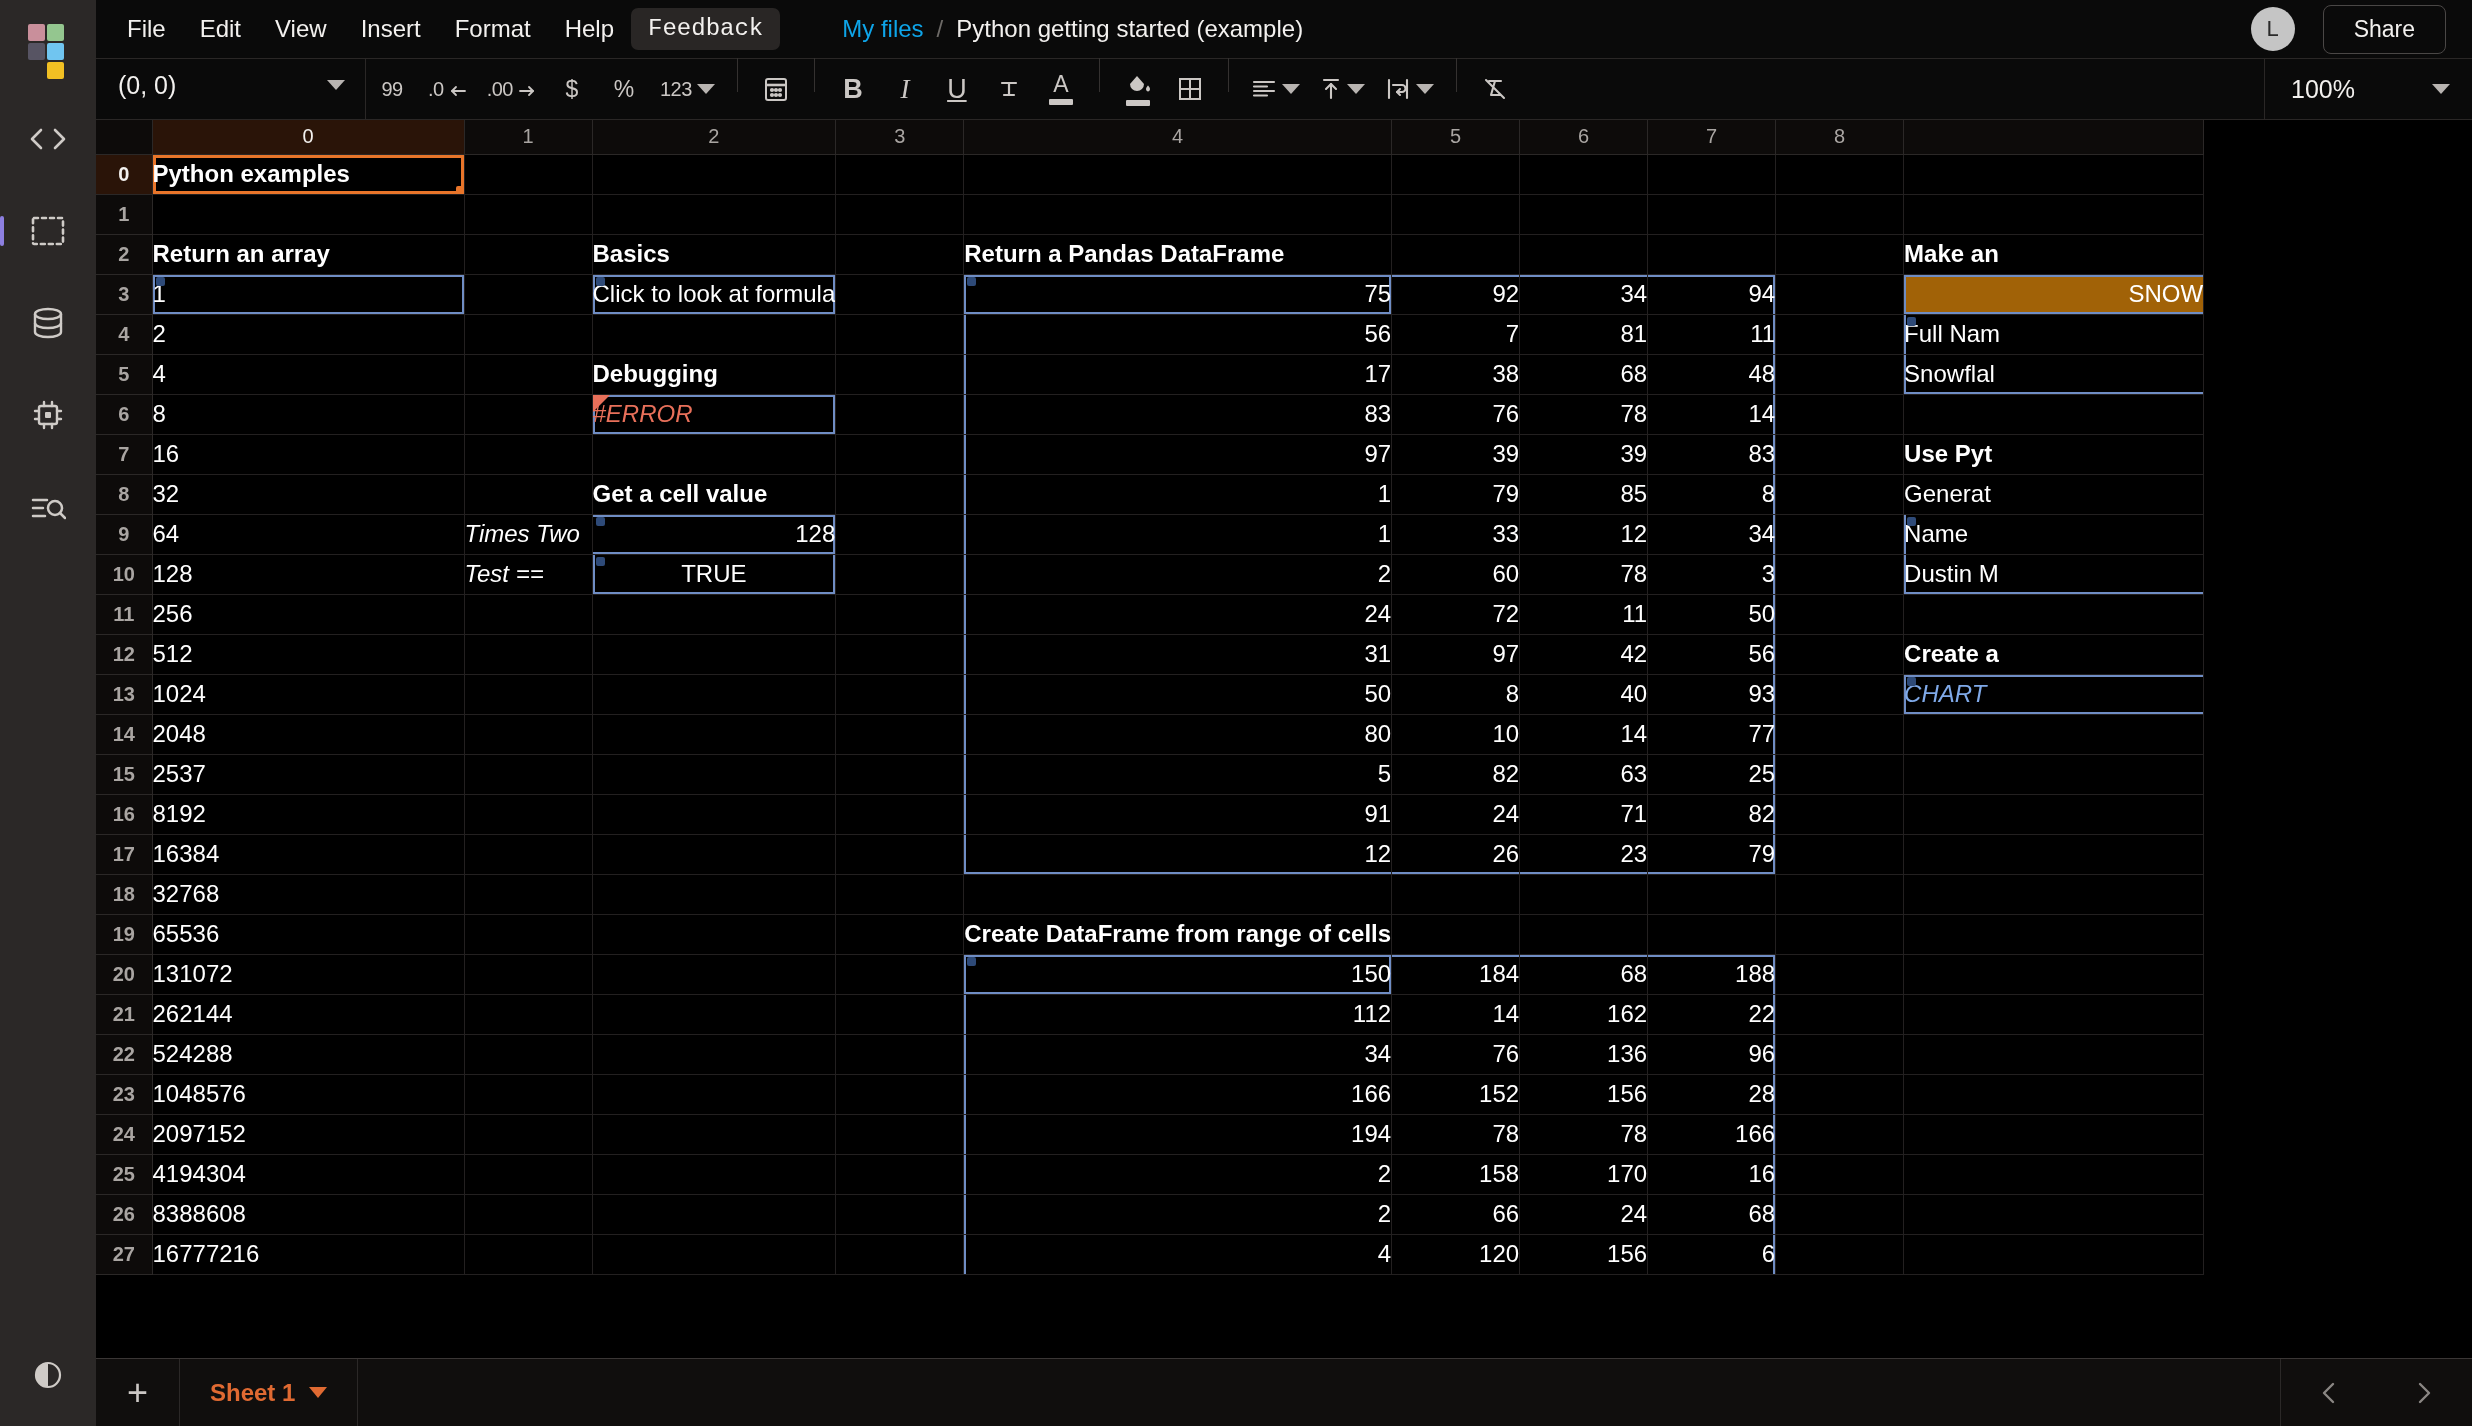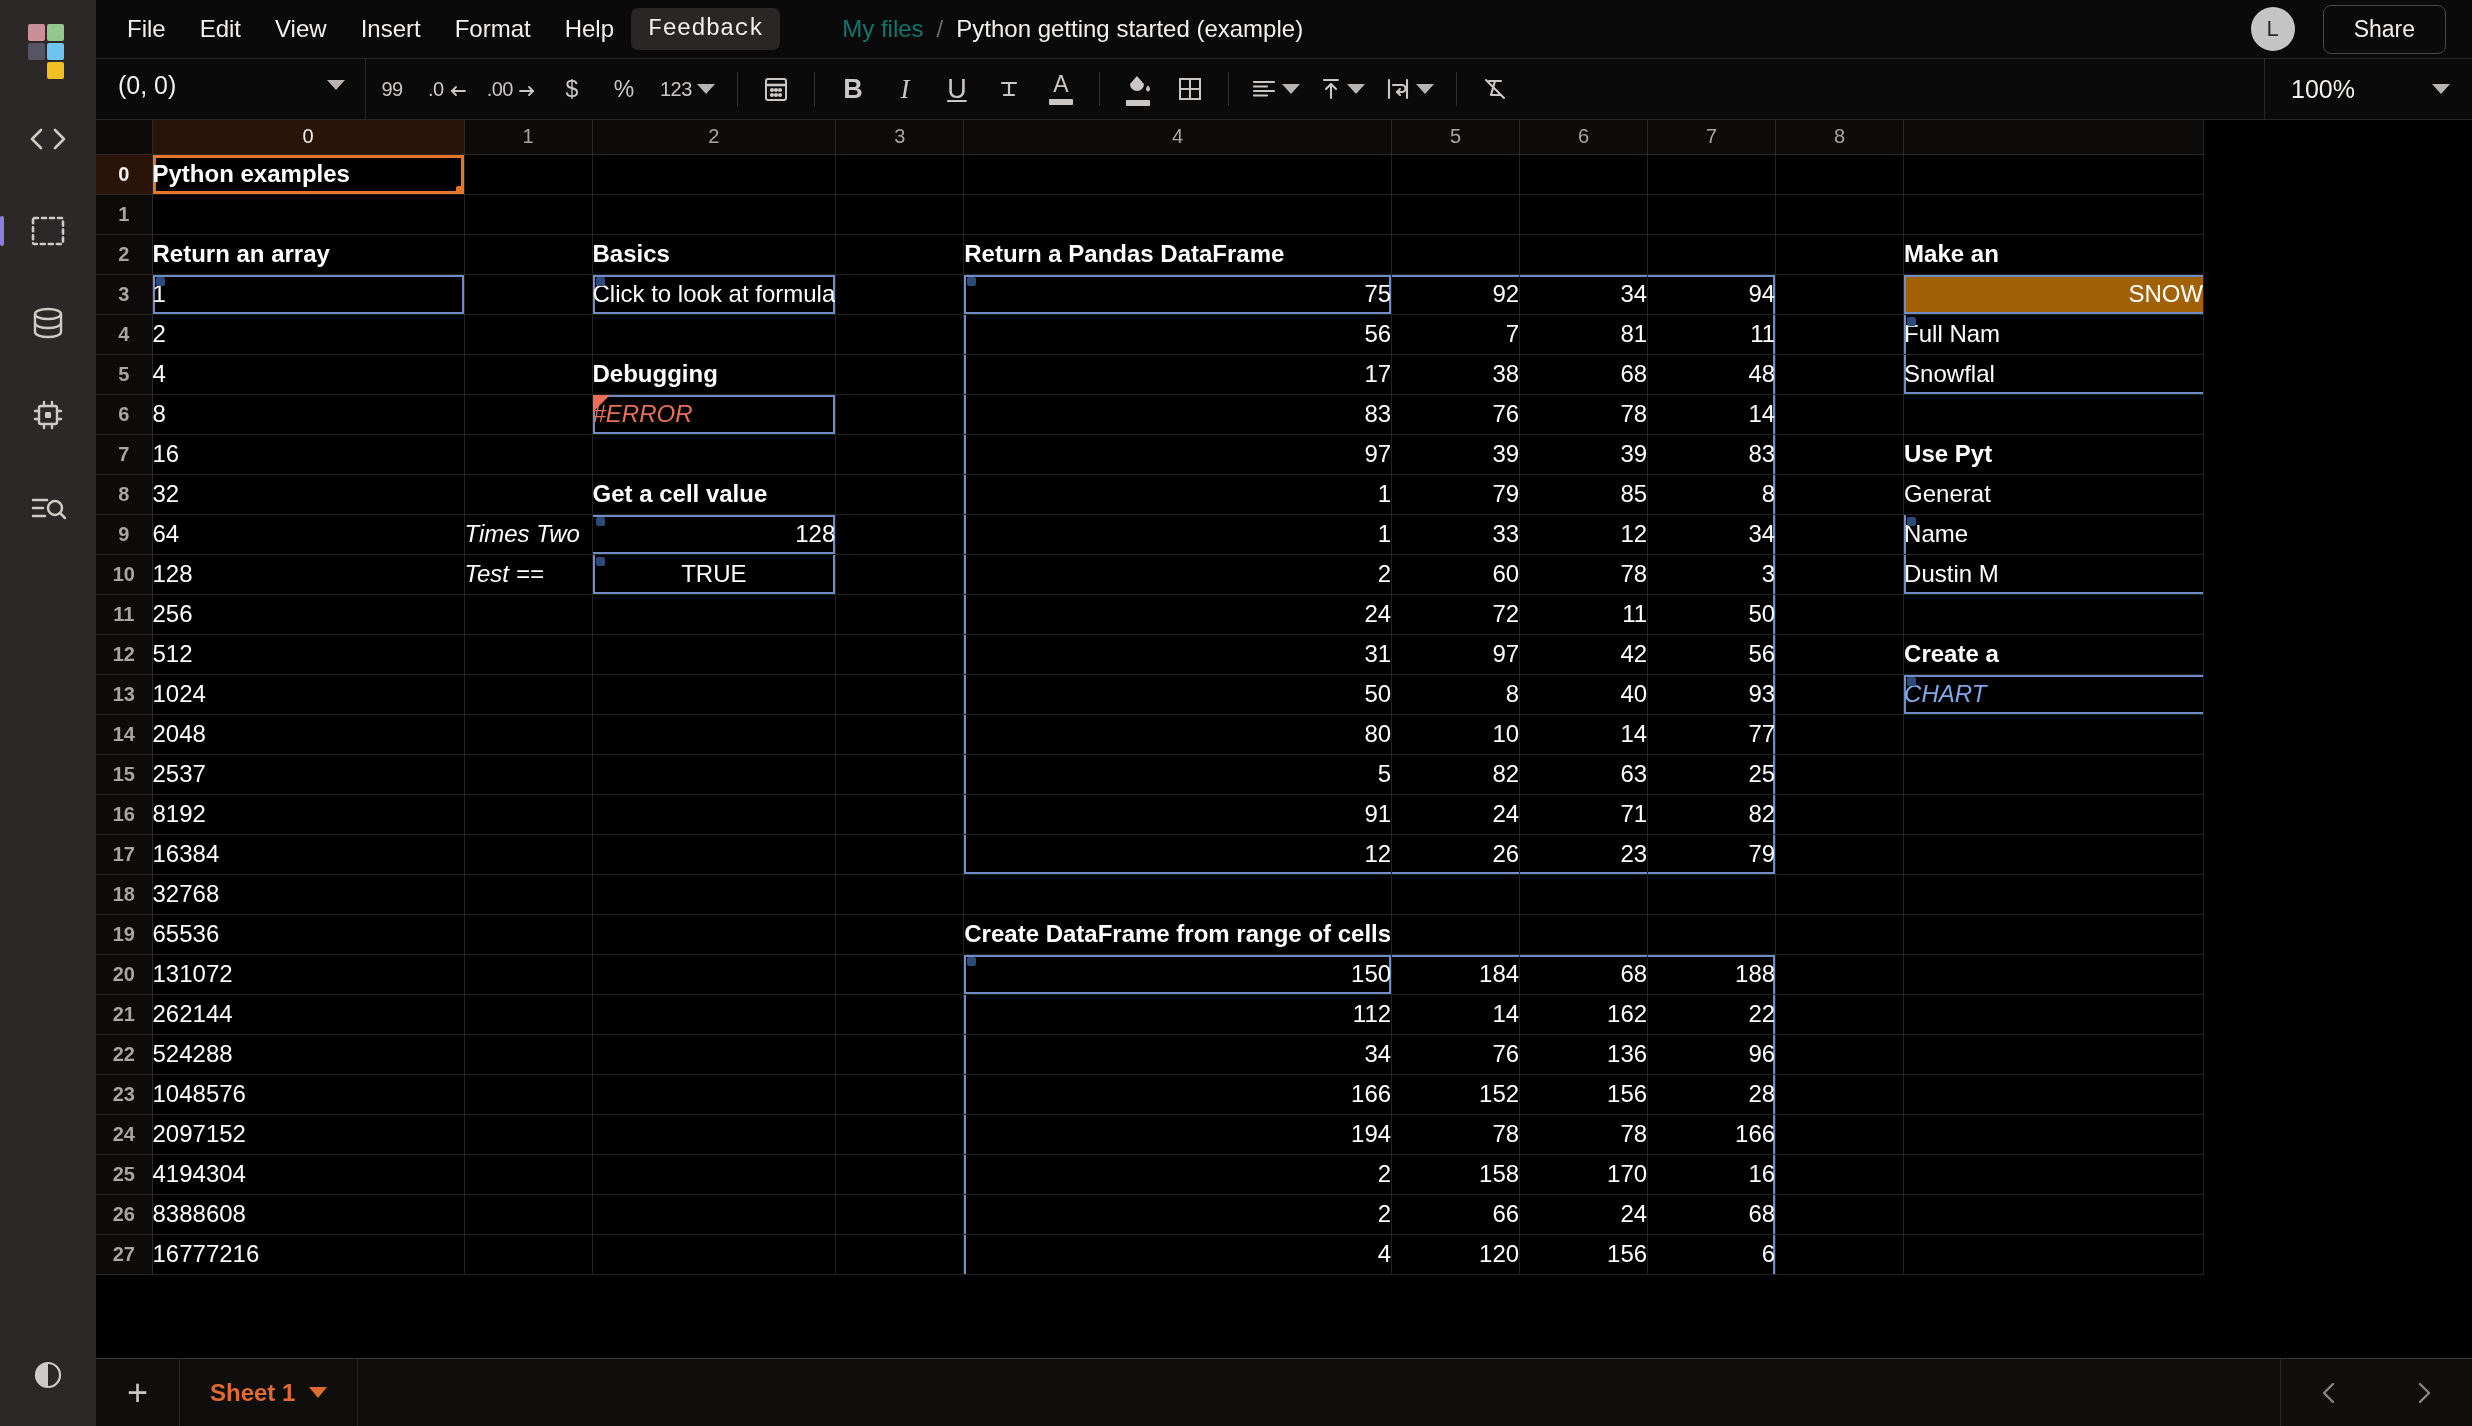--- a/index.html
+++ b/index.html
@@ -43,21 +43,21 @@
   .menubar {
     height: 58px; display: flex; align-items: center; flex: 0 0 58px;
     padding-left: 14px; position: relative;
   }
   .menu-item {
     font-size: 24px; color: #f3f1ef; padding: 9px 17px; border-radius: 7px;
     cursor: pointer; white-space: nowrap; line-height: 1;
   }
   .menu-item.active { background: #292625; font-family: Liberation Mono, monospace; }
   .breadcrumb { display: flex; align-items: center; margin-left: 62px; gap: 13px; white-space: nowrap; }
-  .crumb-muted { font-size: 24px; color: #0f766e; cursor: pointer; }
+  .crumb-muted { font-size: 24px; color: #0ea5e9; cursor: pointer; }
   .crumb-sep { font-size: 24px; color: #6d6a67; }
   .crumb-title { font-size: 24px; color: #f3f1ef; cursor: pointer; }
   .menubar-right { margin-left: auto; display: flex; align-items: center; gap: 28px; padding-right: 26px; }
   .avatar {
     width: 44px; height: 44px; border-radius: 50%; background: #c5c5c5; color: #2a2a2a;
     display: flex; align-items: center; justify-content: center; font-size: 22px; cursor: pointer;
   }
   .share-btn {
     border: 1px solid #4a4746; border-radius: 8px; color: #f3f1ef; font-size: 23px;
     padding: 12px 30px; cursor: pointer; background: transparent; line-height: 1;
@@ -68,21 +68,21 @@
     height: 62px; flex: 0 0 62px; display: flex; align-items: center;
     border-top: 1px solid #2a2726; border-bottom: 1px solid #2a2726;
     background: #0a0a0a;
   }
   .cellref {
     width: 270px; height: 62px; display: flex; align-items: center; justify-content: space-between;
     padding: 0 20px 8px 22px; border-right: 1px solid #2a2726; cursor: pointer;
   }
   .cellref-val { font-size: 25px; color: #f3f1ef; }
   .caret { width: 0; height: 0; border-left: 9px solid transparent; border-right: 9px solid transparent; border-top: 10px solid #b8b4b1; }
-  .tb-group { display: flex; align-items: center; }
+  .tb-group { display: flex; }
   .tb-btn {
     min-width: 52px; height: 62px; display: flex; align-items: center; justify-content: center;
     color: #cbc7c4; cursor: pointer; padding: 0 10px; font-size: 23px; gap: 5px;
   }
   .tb-sep { width: 1px; height: 34px; background: #343130; margin: 0 12px; }
   .tb-spacer { flex: 1 1 auto; }
   .zoomctl {
     display: flex; align-items: center; justify-content: space-between; gap: 44px;
     height: 62px; padding: 0 22px 0 26px; border-left: 1px solid #2a2726; cursor: pointer; min-width: 208px;
   }

